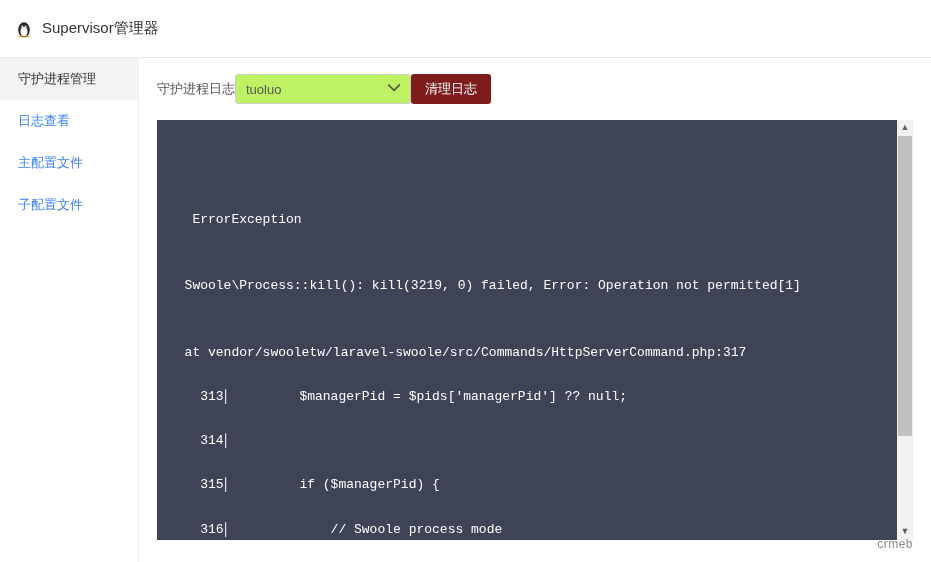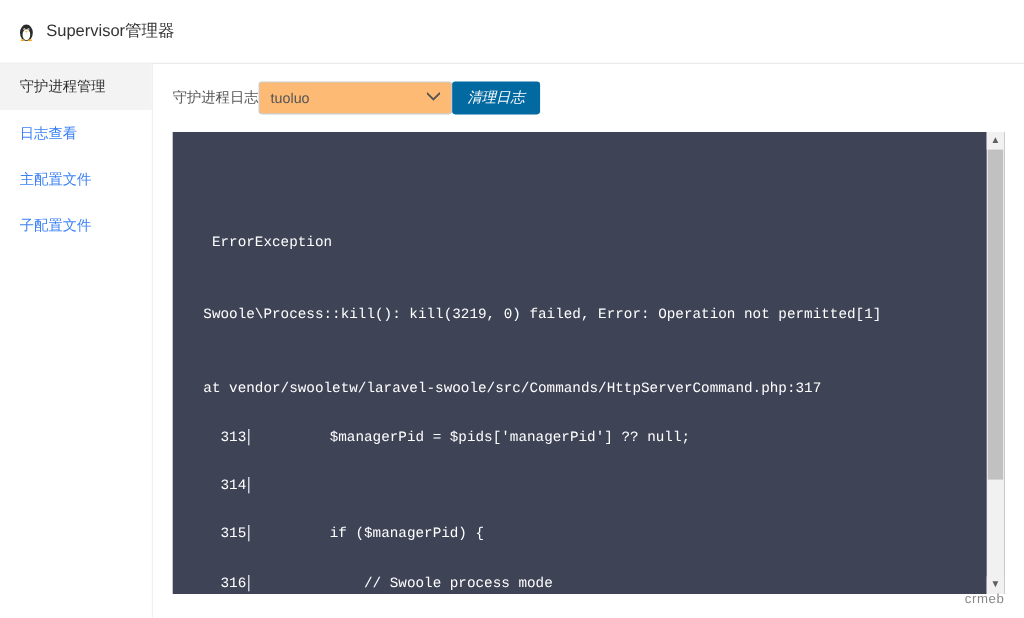--- a/index.html
+++ b/index.html
@@ -8,23 +8,23 @@
   .header .logo { width: 20px; height: 20px; margin-right: 8px; }
   .header .title { font-size: 15px; color: #333; }
   .body { display: flex; height: calc(100% - 42px); }
   .sidebar { width: 139px; background: #fff; border-right: 1px solid #f0f0f0; }
   .sidebar-item { height: 42px; display: flex; align-items: center; padding-left: 18px; font-size: 13px; color: #3b82f6; cursor: pointer; }
   .sidebar-item.active { background: #f3f3f3; color: #333; }
   .main { flex: 1; padding: 16px 18px 0 18px; position: relative; }
   .toolbar { display: flex; align-items: center; margin-bottom: 16px; }
   .toolbar-label { color: #555; font-size: 13px; }
   .select { position: relative; width: 176px; }
-  .select-box { height: 30px; border: 1px solid #ccc; border-radius: 3px; background: #fdba74; display: flex; align-items: center; padding: 0 10px; font-size: 13px; color: #555; justify-content: space-between; cursor: pointer; }
+  .select-box { height: 30px; border: 1px solid #ccc; border-radius: 3px; background: #bef264; display: flex; align-items: center; padding: 0 10px; font-size: 13px; color: #555; justify-content: space-between; cursor: pointer; }
   .select-box svg { width: 12px; height: 12px; }
-  .btn-green { height: 30px; padding: 0 14px; background: #0369a1; color: #fff; border: none; border-radius: 3px; font-size: 13px; cursor: pointer; font-style: italic; }
+  .btn-green { height: 30px; padding: 0 14px; background: #7f1d1d; color: #fff; border: none; border-radius: 3px; font-size: 13px; cursor: pointer; }
   .log-wrap { position: relative; background: #3f4356; color: #fff; font-size: 13px; line-height: 1.7; height: 420px; overflow: hidden; }
   .log-inner { padding: 20px 12px; font-family: Liberation Mono, monospace; white-space: pre; overflow: auto; height: 100%; margin-top: 25px; }
   .scrollbar-v { position: absolute; right: 0; top: 0; width: 16px; height: 100%; background: #f1f1f1; }
   .sb-btn { width: 16px; height: 16px; background: #f1f1f1; display: flex; align-items: center; justify-content: center; color: #5f5f5f; font-size: 9px; position: absolute; left:0; cursor: pointer;}
   .sb-btn.up { top: 0; }
   .sb-btn.down { bottom: 0; }
   .sb-thumb { position: absolute; left: 1px; top: 16px; width: 14px; height: 300px; background: #c1c1c1; }
   .watermark { position: absolute; right: 18px; bottom: 27px; font-size: 12px; color: #888; letter-spacing: 0.5px; }
   .line { display: flex; }
   .ln { width: 50px; text-align: right; padding-right: 4px; }

